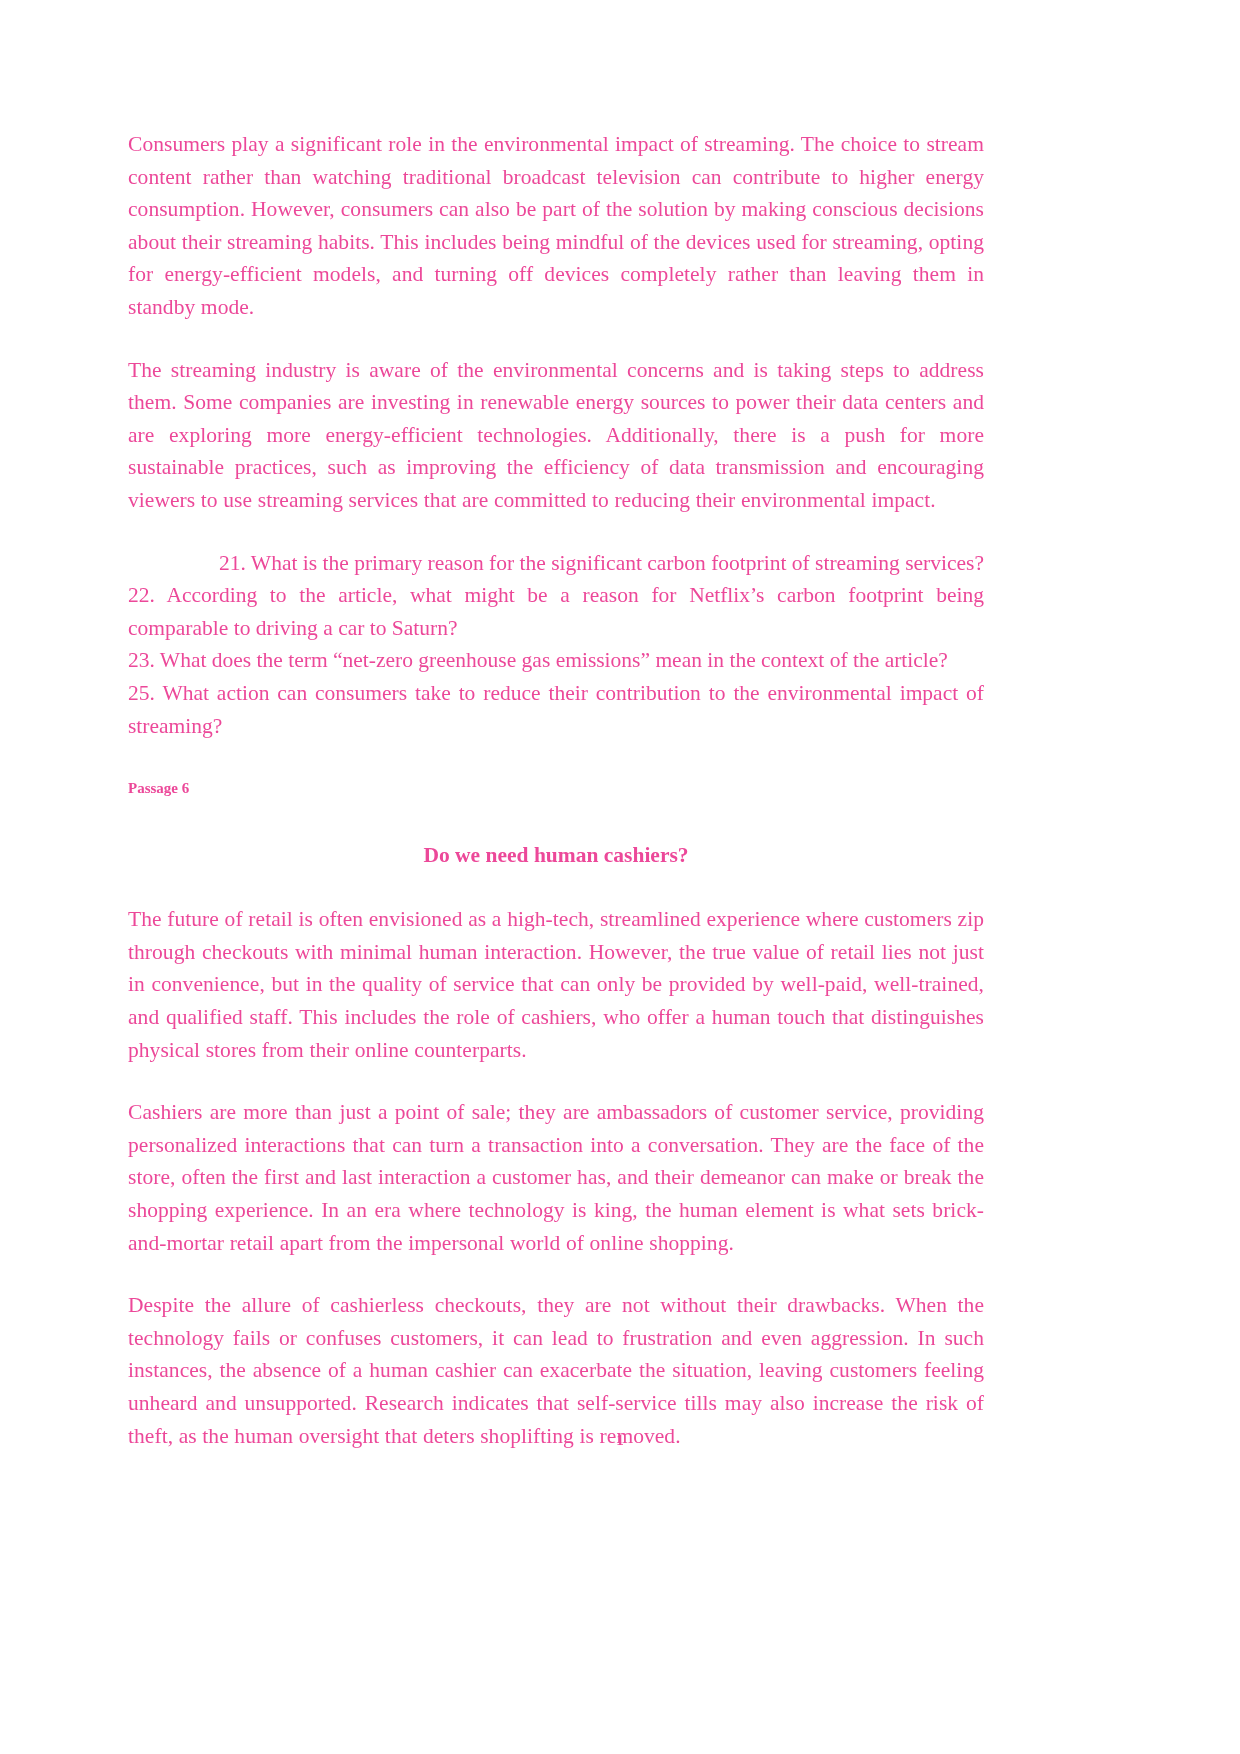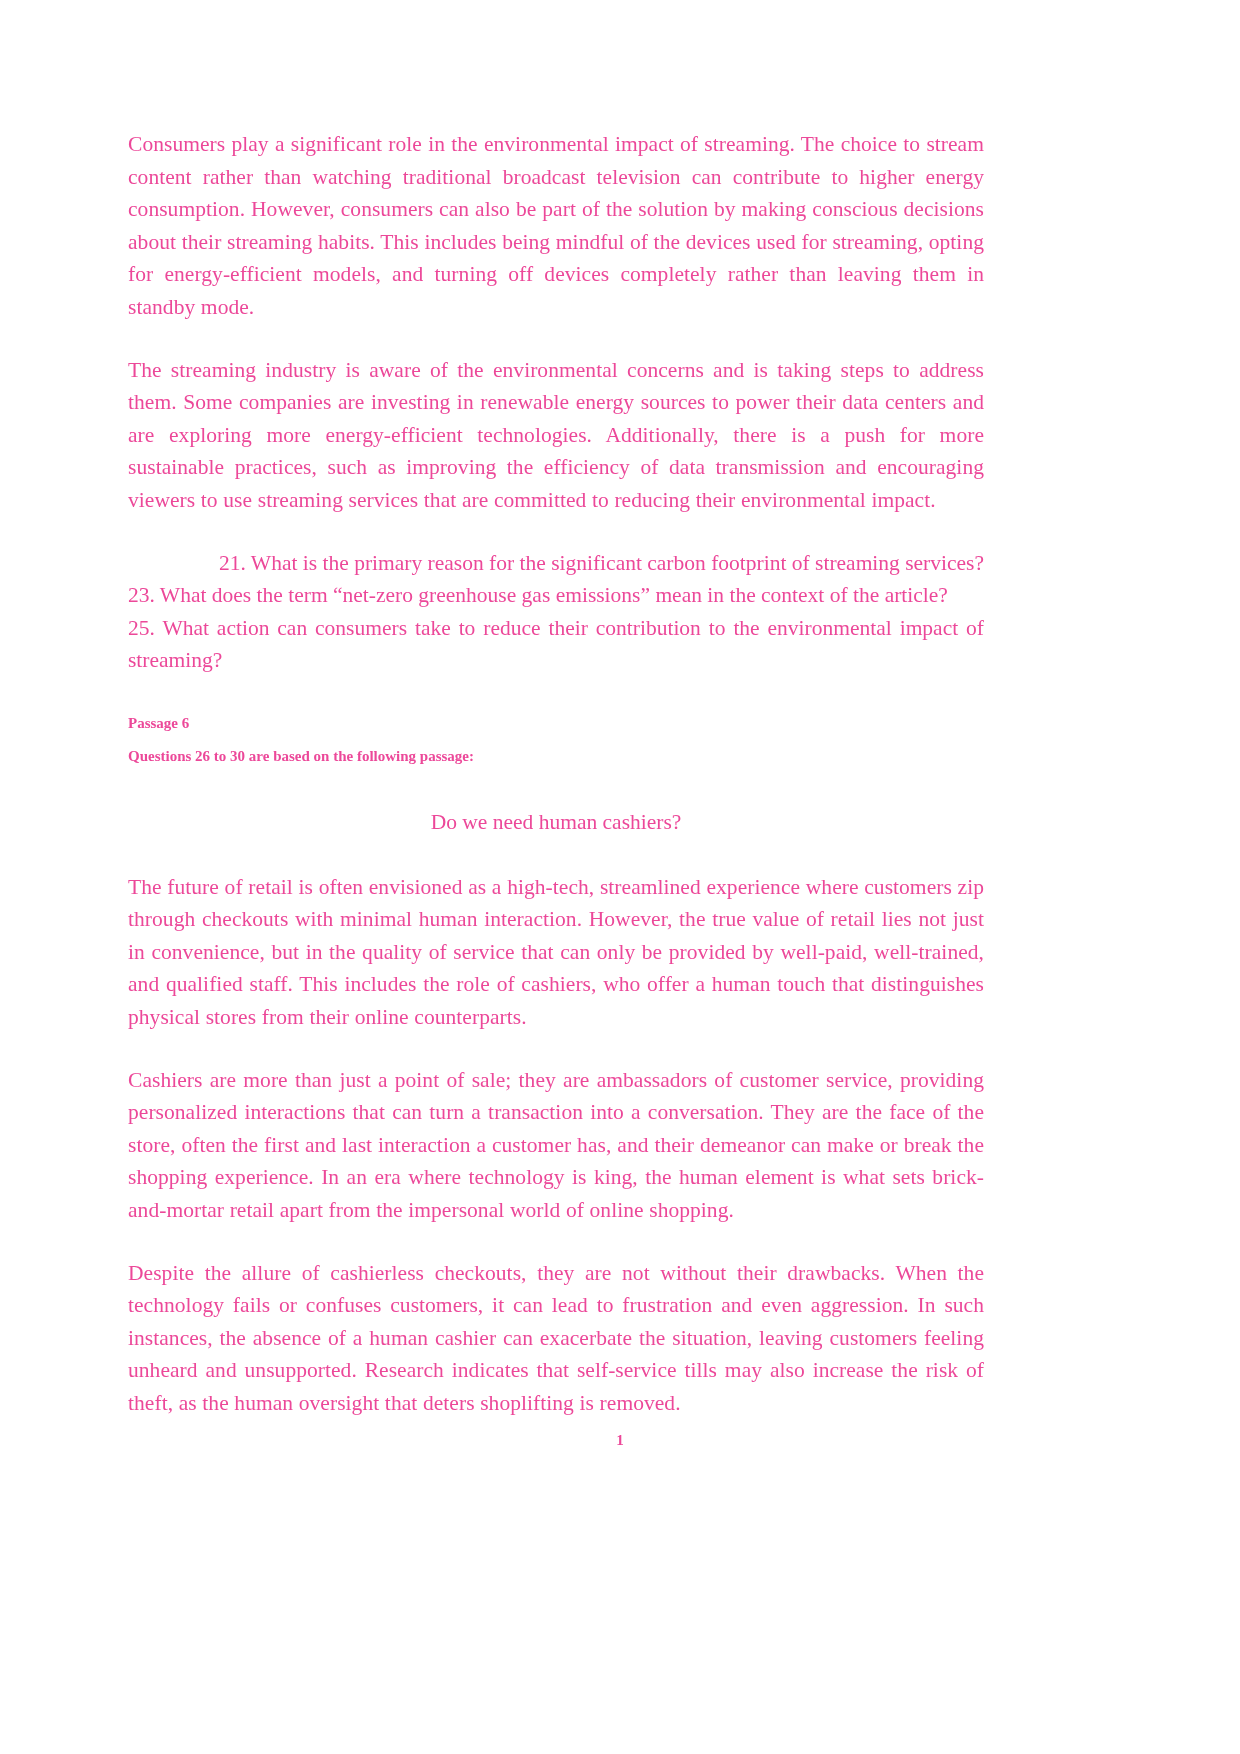--- a/index.html
+++ b/index.html
@@ -49,21 +49,21 @@
     font-size: 15px;
     line-height: 32.6px;
     font-weight: bold;
   }
   .heading-block div { margin: 0; }
   .passage-title {
     margin: 34px 0 32px 0;
     font-size: 21.5px;
     line-height: 32.6px;
     text-align: center;
-    font-weight: normal;
+    font-weight: bold;
   }
   .page-number {
     position: absolute;
     left: 0;
     right: 0;
     top: 1432px;
     text-align: center;
     font-size: 15px;
     font-weight: bold;
     font-family: "Liberation Serif", "DejaVu Serif", serif;
@@ -75,27 +75,27 @@
 <div class="page">
 
   <div class="content">
 
     <p class="body-par">Consumers play a significant role in the environmental impact of streaming. The choice to stream content rather than watching traditional broadcast television can contribute to higher energy consumption. However, consumers can also be part of the solution by making conscious decisions about their streaming habits. This includes being mindful of the devices used for streaming, opting for energy-efficient models, and turning off devices completely rather than leaving them in standby mode.</p>
 
     <p class="body-par">The streaming industry is aware of the environmental concerns and is taking steps to address them. Some companies are investing in renewable energy sources to power their data centers and are exploring more energy-efficient technologies. Additionally, there is a push for more sustainable practices, such as improving the efficiency of data transmission and encouraging viewers to use streaming services that are committed to reducing their environmental impact.</p>
 
     <div class="q-block">
       <div class="q-item nojust">21. What is the primary reason for the significant carbon footprint of streaming services?</div>
+      <div class="q-item">22. According to the article, what might be a reason for Netflix’s carbon footprint being comparable to driving a car to Saturn?</div>
       <div class="q-item">23. What does the term “net-zero greenhouse gas emissions” mean in the context of the article?</div>
       <div class="q-item">25. What action can consumers take to reduce their contribution to the environmental impact of streaming?</div>
     </div>
 
     <div class="heading-block">
       <div>Passage 6</div>
-      <div>Questions 26 to 30 are based on the following passage:</div>
     </div>
 
     <div class="passage-title">Do we need human cashiers?</div>
 
     <p class="body-par">The future of retail is often envisioned as a high-tech, streamlined experience where customers zip through checkouts with minimal human interaction. However, the true value of retail lies not just in convenience, but in the quality of service that can only be provided by well-paid, well-trained, and qualified staff. This includes the role of cashiers, who offer a human touch that distinguishes physical stores from their online counterparts.</p>
 
     <p class="body-par">Cashiers are more than just a point of sale; they are ambassadors of customer service, providing personalized interactions that can turn a transaction into a conversation. They are the face of the store, often the first and last interaction a customer has, and their demeanor can make or break the shopping experience. In an era where technology is king, the human element is what sets brick-and-mortar retail apart from the impersonal world of online shopping.</p>
 
     <p class="body-par">Despite the allure of cashierless checkouts, they are not without their drawbacks. When the technology fails or confuses customers, it can lead to frustration and even aggression. In such instances, the absence of a human cashier can exacerbate the situation, leaving customers feeling unheard and unsupported. Research indicates that self-service tills may also increase the risk of theft, as the human oversight that deters shoplifting is removed.</p>
 

